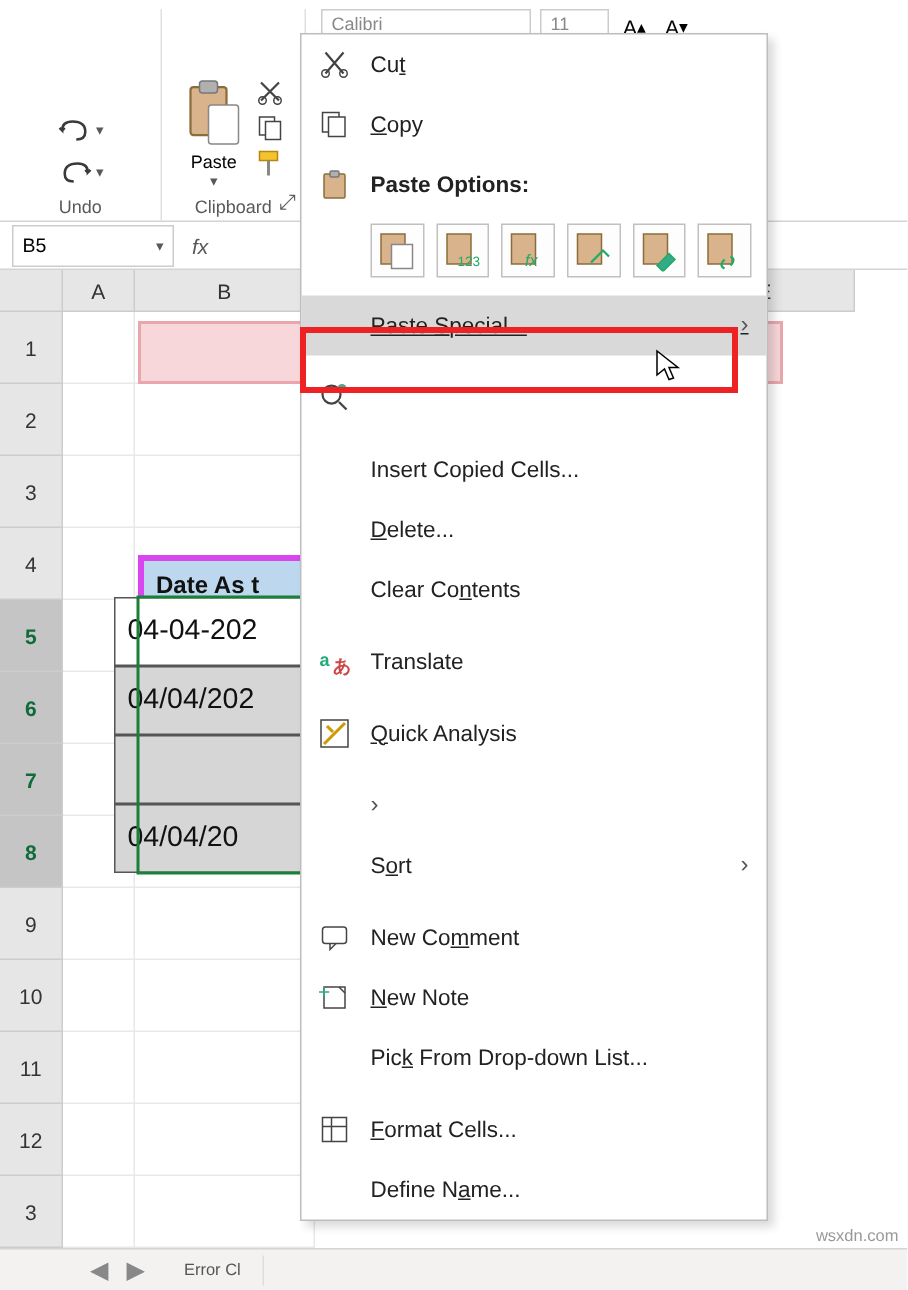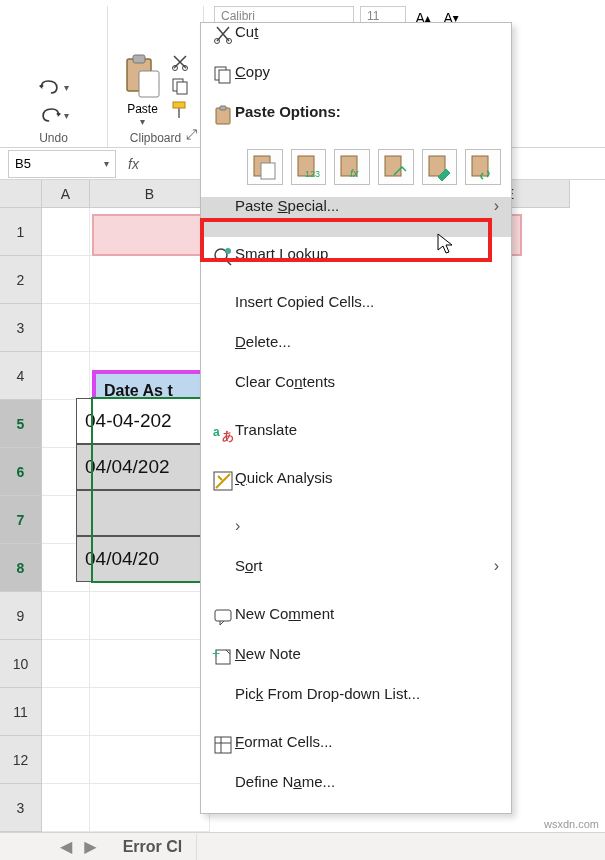--- a/index.html
+++ b/index.html
@@ -48,32 +48,32 @@
 
 .title-cell { position: absolute; left: 92px; top: 34px; width: 430px; height: 42px; background: #f8d7da; border: 2px solid #e9a7ad; display: flex; align-items: center; justify-content: center; font-size: 22px; font-weight: bold; color: #222; }
 .header-cell { position: absolute; left: 92px; top: 190px; width: 210px; height: 42px; background: #bdd7ee; border: 4px solid #d946ef; display: flex; align-items: center; padding: 0 8px; font-size: 16px; font-weight: bold; color: #111; }
 .data-cell { position: absolute; left: 76px; width: 210px; height: 46px; border: 1px solid #555; display: flex; align-items: center; padding: 0 8px; font-size: 19px; color: #111; background: #fff; }
 .data-cell.sel { background: #d6d6d6; }
 .sel-border { position: absolute; left: 91px; top: 217px; width: 212px; height: 186px; border: 2px solid #1a7f37; pointer-events: none; }
 .sel-handle { position: absolute; right: -3px; bottom: -3px; width: 7px; height: 7px; background: #1a7f37; }
 
 
 .sheettabs { position: absolute; bottom: 0; left: 0; right: 0; height: 28px; background: #f3f2f1; display: flex; align-items: center; padding-left: 60px; border-top: 1px solid #d4d4d4; }
-.sheettab { padding: 4px 14px; font-size: 16px; color: #555; border-right: 1px solid #ddd; font-weight: bold; }
+.sheettab { padding: 4px 14px; font-size: 11px; color: #555; border-right: 1px solid #ddd; }
 .watermark { position: absolute; right: 6px; bottom: 30px; font-size: 11px; color: #999; }
 
 
 .ctxmenu { position: absolute; left: 200px; top: 22px; width: 312px; background: #fff; border: 1px solid #bdbdbd; box-shadow: 4px 4px 6px rgba(0,0,0,0.15); font-size: 15px; color: #222; }
-.ctxrow { display: flex; height: 40px; padding: 0 12px 0 10px; gap: 0; }
+.ctxrow { display: flex; align-items: center; height: 40px; padding: 0 12px 0 10px; gap: 12px; }
 .ctxicon { width: 24px; height: 24px; display: flex; align-items: center; justify-content: center; flex-shrink: 0; }
 .ctxlabel { flex: 1; }
 .ctxarrow { font-size: 16px; color: #555; }
 .paste-opts { display: flex; gap: 8px; padding: 6px 10px 12px 46px; }
 .paste-opt { width: 36px; height: 36px; border: 1px solid #c0c0c0; background: #fdfdfd; display: flex; align-items: center; justify-content: center; }
-.highlighted { background: #d9d9d9; }
+.highlighted { background: #d9d9d9; text-decoration: underline; }
 .highlight-box { position: absolute; left: 200px; top: 218px; width: 292px; height: 44px; border: 4px solid #e22; pointer-events: none; }
 .cursor { position: absolute; left: 436px; top: 232px; font-size: 18px; pointer-events: none; }
 
 u { text-decoration: underline; }
 
 svg { display: block; }
 </style>
 </head>
 <body>
 
@@ -333,21 +333,20 @@
     <span class="ctxarrow">›</span>
   </div>
   <div class="ctxrow" style="margin-top:8px">
     <span class="ctxicon">
         <svg width="22" height="22" viewBox="0 0 22 22">
           <circle cx="9" cy="9" r="6" fill="none" stroke="#444" stroke-width="1.5"></circle>
           <path d="M14 14 L19 19" stroke="#444" stroke-width="1.5"></path>
           <circle cx="16" cy="5" r="3" fill="#4a9"></circle>
         </svg>
       </span>
-    <span class="ctxlabel">Smart <u>L</u>ookup</span>
   </div>
   <div class="ctxrow" style="margin-top:8px">
     <span class="ctxicon"></span>
     <span class="ctxlabel">Insert Copied Cells...</span>
   </div>
   <div class="ctxrow">
     <span class="ctxicon"></span>
     <span class="ctxlabel"><u>D</u>elete...</span>
   </div>
   <div class="ctxrow">

